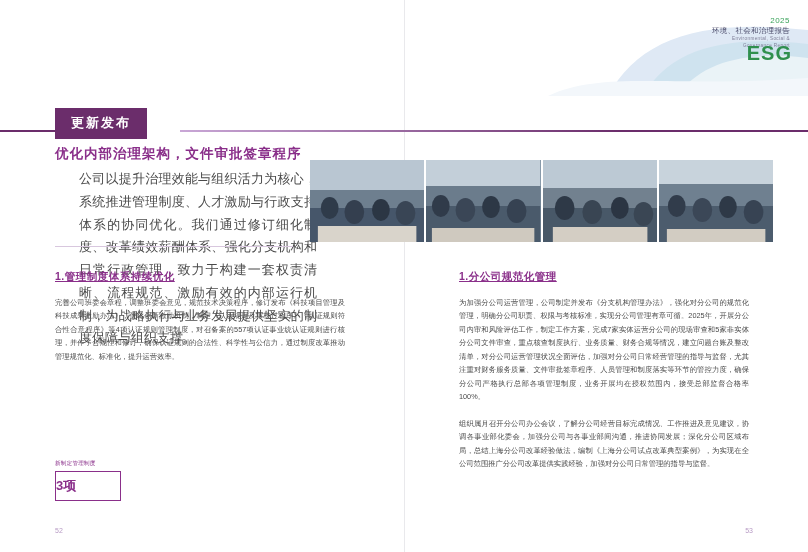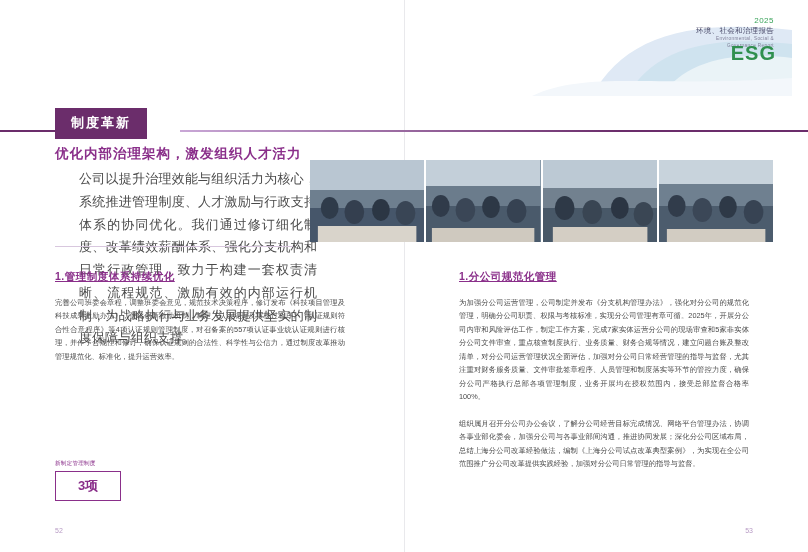--- a/index.html
+++ b/index.html
@@ -28,21 +28,21 @@
     left: 404px;
     top: 0;
     width: 1px;
     height: 552px;
     background: #e9e9ec;
   }
 
   
   .esg-header {
     position: absolute;
-    right: 16px;
+    right: 0;
     top: 0;
     width: 260px;
     height: 96px;
     overflow: hidden;
   }
   .esg-swoosh {
     position: absolute;
     right: 0;
     top: 0;
     width: 260px;
@@ -199,21 +199,20 @@
     font-size: 5.6px;
     color: #8a2f8a;
     margin-bottom: 3px;
     letter-spacing: 0.2px;
   }
   .kpi-box {
     border: 1px solid #8a2f8a;
     height: 28px;
     display: flex;
     align-items: center;
-    justify-content: center;
   }
   .kpi-value {
     font-size: 13px;
     font-weight: bold;
     color: #8a2f8a;
   }
 
   
   .page-num {
     position: absolute;
@@ -241,24 +240,24 @@
     <div class="esg-text-wrap">
       <div class="esg-year">2025</div>
       <div class="esg-cn">环境、社会和治理报告</div>
       <div class="esg-en">Environmental, Social &amp;</div>
       <div class="esg-en">Governance Report</div>
     </div>
     <div class="esg-logo">ESG</div>
   </div>
 
   <div class="tab-rule-left"></div>
-  <div class="section-tab">制度革新</div>
+  <div class="section-tab">更新发布</div>
   <div class="tab-rule"></div>
 
-  <div class="lead-title">优化内部治理架构，激发组织人才活力</div>
+  <div class="lead-title">优化内部治理架构，文件审批签章程序</div>
   <div class="lead-para">公司以提升治理效能与组织活力为核心，系统推进管理制度、人才激励与行政支持体系的协同优化。我们通过修订细化制度、改革绩效薪酬体系、强化分支机构和日常行政管理，致力于构建一套权责清晰、流程规范、激励有效的内部运行机制，为战略执行与业务发展提供坚实的制度保障与组织支撑。</div>
   <div class="lead-rule"></div>
 
   <div class="photo-strip">
     <div class="photo">
       <svg width="100%" height="100%" viewBox="0 0 116 82" preserveAspectRatio="none">
         <rect width="116" height="82" fill="#8fa3b3"></rect>
         <rect y="0" width="116" height="30" fill="#b9c6d2"></rect>
         <rect y="30" width="116" height="18" fill="#6e7f8f"></rect>
         <rect y="48" width="116" height="34" fill="#46566a"></rect>
@@ -311,21 +310,21 @@
   </div>
 
   <div class="col col-left">
     <h2 class="sub-head">1.管理制度体系持续优化</h2>
     <p class="body-p">完善公司班委会章程，调整班委会意见，规范技术决策程序，修订发布《科技项目管理及科技成果激励办法》，优化创新激励机制，制定《认证规则及审核过程序》《认证规则符合性合意程序》等4项认证规则管理制度，对召备案的557项认证事业统认证规则进行核理，并作了合规性和修订，确保认证规则的合法性、科学性与公信力，通过制度改革推动管理规范化、标准化，提升运营效率。</p>
   </div>
 
   <div class="col col-right">
     <h2 class="sub-head">1.分公司规范化管理</h2>
     <p class="body-p">为加强分公司运营管理，公司制定并发布《分支机构管理办法》，强化对分公司的规范化管理，明确分公司职责、权限与考核标准，实现分公司管理有章可循。2025年，开展分公司内审和风险评估工作，制定工作方案，完成7家实体运营分公司的现场审查和5家非实体分公司文件审查，重点核查制度执行、业务质量、财务合规等情况，建立问题台账及整改清单，对分公司运营管理状况全面评估，加强对分公司日常经营管理的指导与监督，尤其注重对财务服务质量、文件审批签章程序、人员管理和制度落实等环节的管控力度，确保分公司严格执行总部各项管理制度，业务开展均在授权范围内，接受总部监督合格率100%。</p>
-    <p class="body-p">组织属月召开分公司办公会议，了解分公司经营目标完成情况、网络平台管理办法，协调各事业部化委会，加强分公司与各事业部间沟通，推进协同发展；深化分公司区域布局，总结上海分公司改革经验做法，编制《上海分公司试点改革典型案例》，为实现在全公司范围推广分公司改革提供实践经验，加强对分公司日常管理的指导与监督。</p>
+    <p class="body-p">组织属月召开分公司办公会议，了解分公司经营目标完成情况、工作推进及意见建议，协调各事业部化委会，加强分公司与各事业部间沟通，推进协同发展；深化分公司区域布局，总结上海分公司改革经验做法，编制《上海分公司试点改革典型案例》，为实现在全公司范围推广分公司改革提供实践经验，加强对分公司日常管理的指导与监督。</p>
   </div>
 
   <div class="kpis">
     <div class="kpi">
       <div class="kpi-label">新制定管理制度</div>
       <div class="kpi-box">
         <span class="kpi-value">3项</span>
       </div>
     </div>
   </div>

